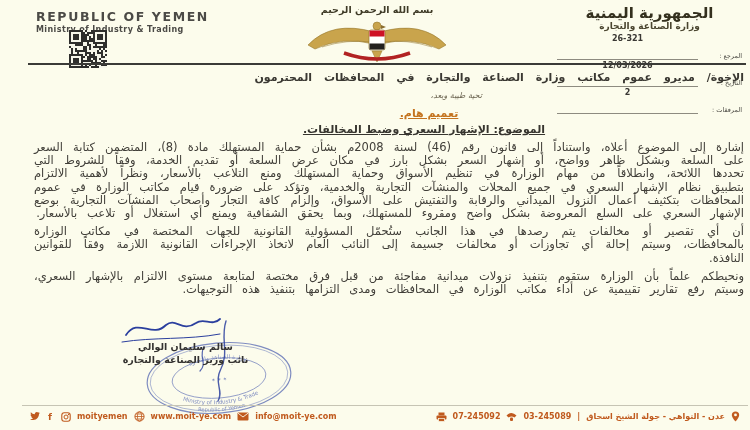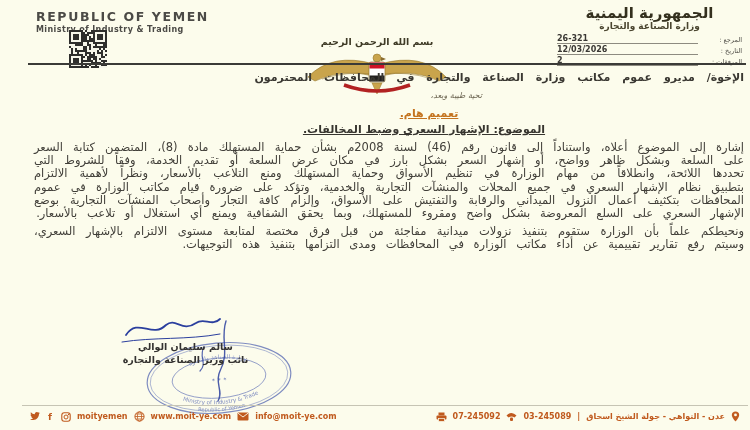--- a/index.html
+++ b/index.html
@@ -4,30 +4,30 @@
 <style>
   html,body{margin:0;padding:0;background:#9a9a92;}
   .page{position:relative;width:750px;height:430px;margin:0 auto;background:#fcfcec;overflow:hidden;
         font-family:"DejaVu Sans",sans-serif;color:#3c3a34;}
   
   .hdr-en{position:absolute;left:36px;top:9px;text-align:left;color:#4b4a46;}
   .hdr-en .l1{font-size:12.5px;font-weight:bold;letter-spacing:1.6px;}
   .hdr-en .l2{font-size:8px;font-weight:bold;letter-spacing:.4px;margin-top:1px;}
   .qr{position:absolute;left:69px;top:30px;width:38px;height:38px;background:#f6f6ea;}
   .qr i{position:absolute;width:2px;height:2px;background:#2e2e2c;}
-  .hdr-center{position:absolute;left:292px;top:4px;width:170px;text-align:center;margin-top:32px;}
+  .hdr-center{position:absolute;left:292px;top:4px;width:170px;text-align:center;}
   .bismillah{font-size:9.5px;font-weight:bold;color:#3e3a26;}
   .hdr-ar{position:absolute;right:8px;top:4px;width:185px;text-align:center;direction:rtl;}
   .hdr-ar .a1{font-size:15px;font-weight:bold;color:#34301e;}
   .hdr-ar .a2{font-size:9px;font-weight:bold;color:#4a452f;margin-top:-1px;}
   .refs{margin-top:3px;direction:rtl;}
   .ref-row{display:flex;align-items:flex-end;direction:rtl;margin-top:1px;}
   .ref-label{width:44px;font-size:6.5px;color:#4c4a44;text-align:right;white-space:nowrap;}
-  .ref-value{flex:1;font-size:8px;font-weight:bold;color:#3a3834;text-align:left;
-             border-bottom:1px solid #8d8b80;padding-bottom:0px;line-height:9px;}
+  .ref-value{flex:1;font-size:8px;font-weight:bold;color:#3a3834;text-align:center;
+             border-bottom:1px solid #8d8b80;padding-bottom:16px;line-height:9px;}
   .hdr-rule{position:absolute;left:28px;right:4px;top:63px;height:2px;background:#3b3b37;}
   
   .letter{position:absolute;left:34px;right:6px;top:71px;direction:rtl;text-align:right;}
   .addressee{font-size:11px;font-weight:bold;word-spacing:8px;color:#3a3832;}
   .greeting{margin:7px 262px 7px 0;font-size:8px;font-style:italic;color:#6b6450;}
   .circ{margin-top:5px;text-align:center;transform:translateX(40px);
         color:#c4731f;font-weight:bold;font-size:11px;text-decoration:underline;}
   .subject{margin-top:3px;text-align:center;transform:translateX(35px);
            font-weight:bold;font-size:11px;text-decoration:underline;color:#37352f;}
   .para{margin-top:5px;font-size:11.5px;line-height:13.2px;text-align:justify;word-spacing:6px;color:#403e38;}
@@ -317,20 +317,21 @@
   </div>
 
   <div class="hdr-rule"></div>
 
   <div class="letter">
     <div class="addressee">الإخوة/ مديرو عموم مكاتب وزارة الصناعة والتجارة في المحافظات المحترمون</div>
     <div class="greeting">تحية طيبة وبعد،</div>
     <div class="circ">تعميم هام.</div>
     <div class="subject">الموضوع: الإشهار السعري وضبط المخالفات.</div>
     <div class="para">إشارة إلى الموضوع أعلاه، واستناداً إلى قانون رقم (46) لسنة 2008م بشأن حماية المستهلك مادة (8)، المتضمن كتابة السعر على السلعة وبشكل ظاهر وواضح، أو إشهار السعر بشكل بارز في مكان عرض السلعة أو تقديم الخدمة، وفقاً للشروط التي تحددها اللائحة، وانطلاقاً من مهام الوزارة في تنظيم الأسواق وحماية المستهلك ومنع التلاعب بالأسعار، ونظراً لأهمية الالتزام بتطبيق نظام الإشهار السعري في جميع المحلات والمنشآت التجارية والخدمية، وتؤكد على ضرورة قيام مكاتب الوزارة في عموم المحافظات بتكثيف أعمال النزول الميداني والرقابة والتفتيش على الأسواق، وإلزام كافة التجار وأصحاب المنشآت التجارية بوضع الإشهار السعري على السلع المعروضة بشكل واضح ومقروء للمستهلك، وبما يحقق الشفافية ويمنع أي استغلال أو تلاعب بالأسعار.</div>
+    <div class="para">أن أي تقصير أو مخالفات يتم رصدها في هذا الجانب ستُحمّل المسؤولية القانونية للجهات المختصة في مكاتب الوزارة بالمحافظات، وسيتم إحالة أي تجاوزات أو مخالفات جسيمة إلى النائب العام لاتخاذ الإجراءات القانونية اللازمة وفقاً للقوانين النافذة.</div>
     <div class="para">ونحيطكم علماً بأن الوزارة ستقوم بتنفيذ نزولات ميدانية مفاجئة من قبل فرق مختصة لمتابعة مستوى الالتزام بالإشهار السعري، وسيتم رفع تقارير تقييمية عن أداء مكاتب الوزارة في المحافظات ومدى التزامها بتنفيذ هذه التوجيهات.</div>
   </div>
 
 
   <svg class="stamp" width="150" height="76" viewBox="0 0 150 76">
     <g fill="none" stroke="#5b6cb4">
       <ellipse cx="75" cy="38" rx="72" ry="35" stroke-width="1.2"></ellipse>
       <ellipse cx="75" cy="38" rx="69" ry="32.5" stroke-width="0.6"></ellipse>
       <ellipse cx="75" cy="38" rx="47" ry="20" stroke-width="0.8"></ellipse>
     </g>

